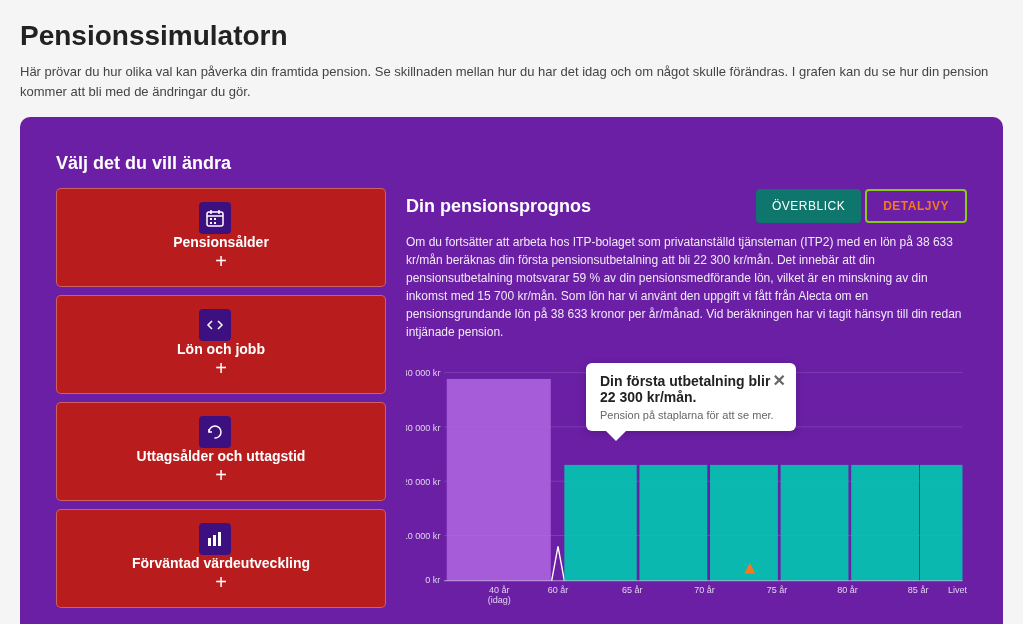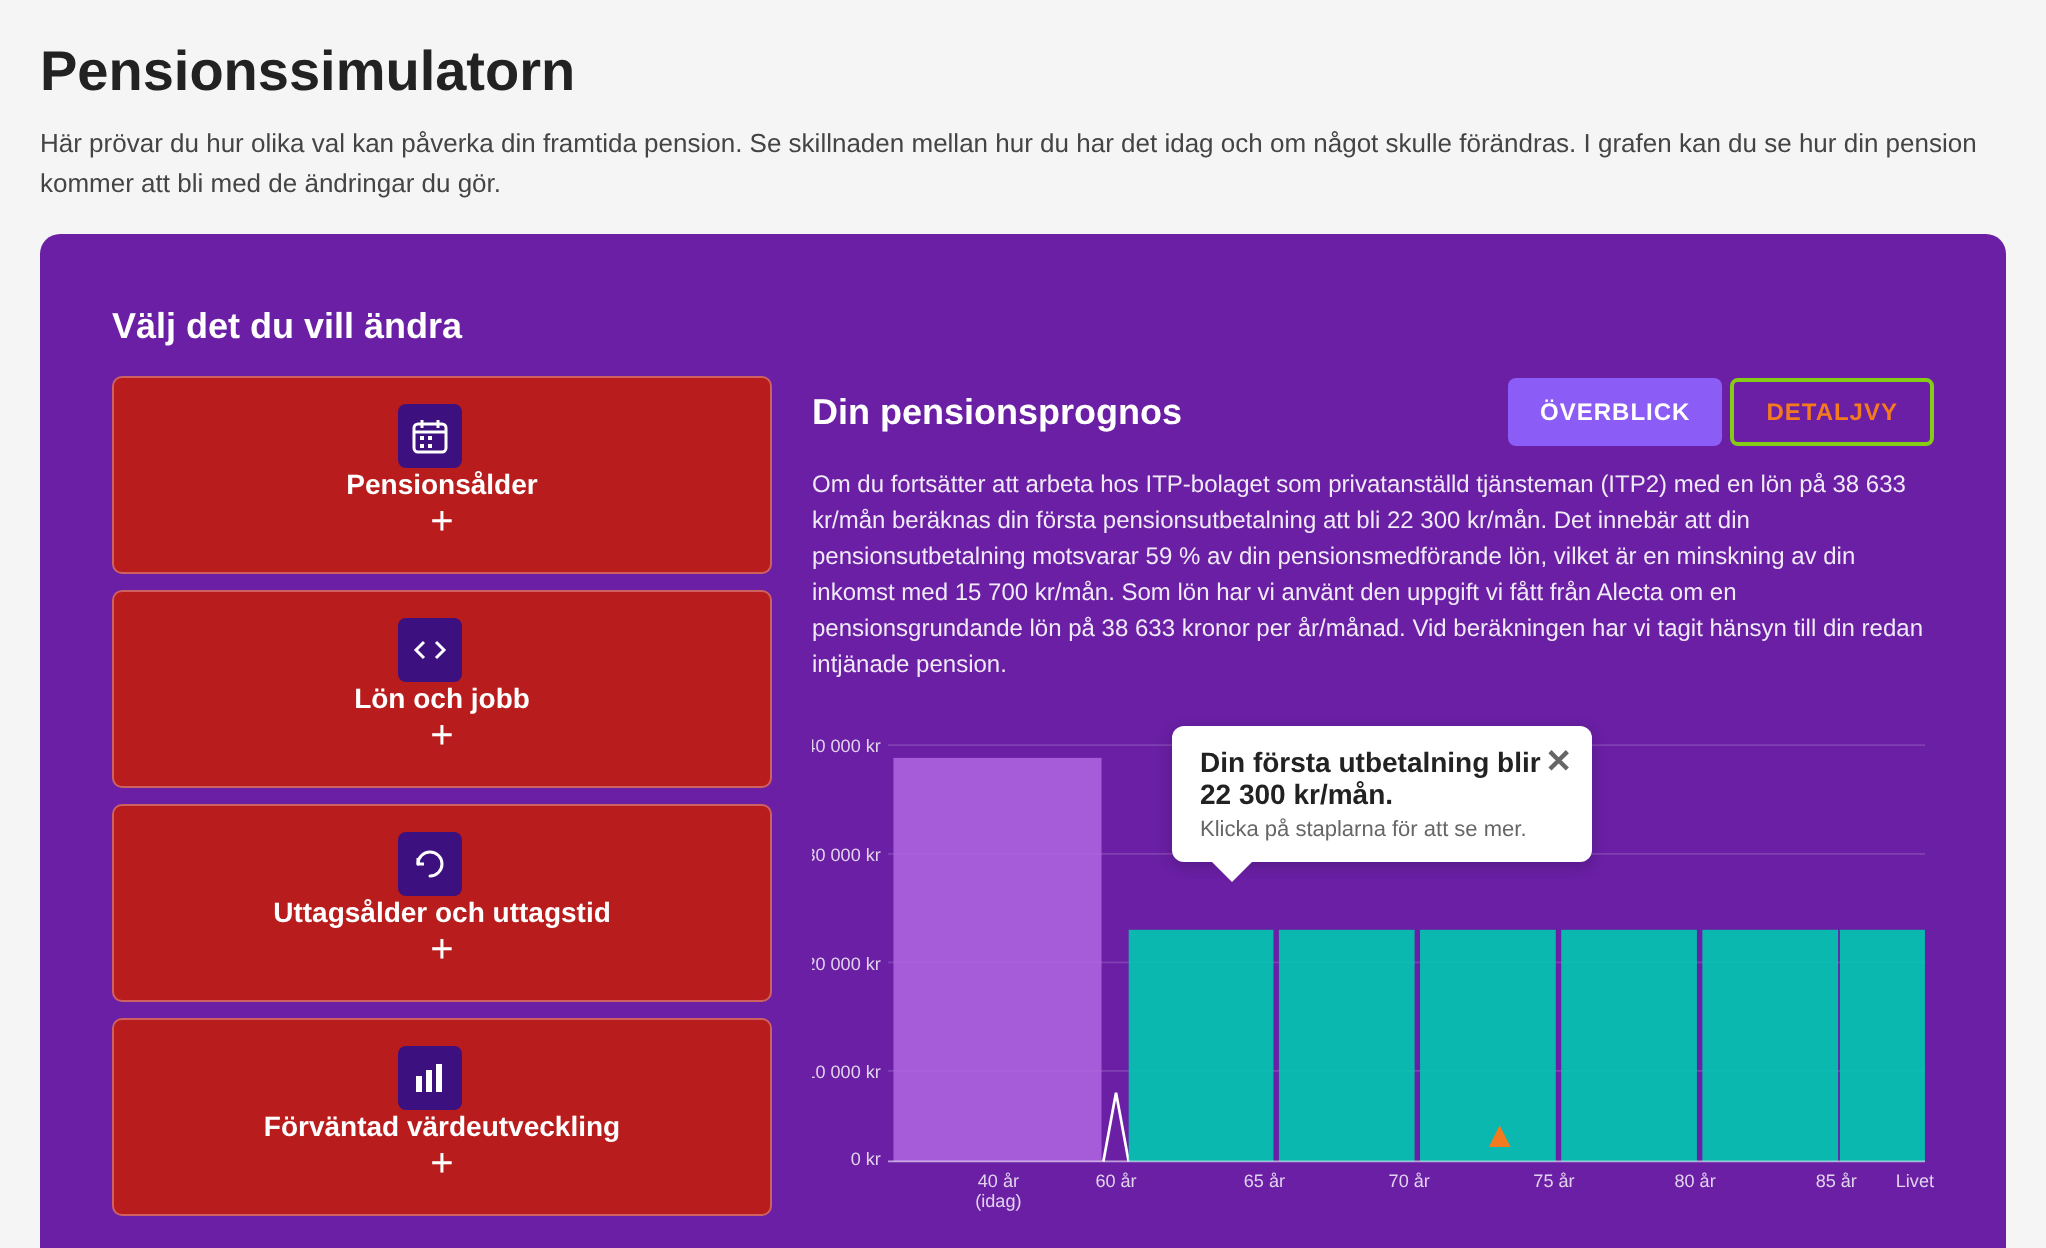--- a/index.html
+++ b/index.html
@@ -85,27 +85,27 @@
     }
     .right-title {
       font-size: 18px;
       font-weight: bold;
     }
     .btn-group {
       display: flex;
       gap: 4px;
     }
     .btn-overblick {
-      background: #8b5cf6;
+      background: #0f766e;
       border: none;
       color: white;
       padding: 8px 16px;
       border-radius: 4px;
       font-size: 12px;
-      font-weight: bold;
+      font-weight: normal;
       cursor: pointer;
       letter-spacing: 0.5px;
     }
     .btn-detaljvy {
       background: transparent;
       border: 2px solid #84cc16;
       color: #f47a20;
       padding: 8px 16px;
       border-radius: 4px;
       font-size: 12px;
@@ -269,21 +269,21 @@
     </div>
 
     <p class="description-text">Om du fortsätter att arbeta hos ITP-bolaget som privatanställd tjänsteman (ITP2) med en lön på 38 633 kr/mån beräknas din första pensionsutbetalning att bli 22 300 kr/mån. Det innebär att din pensionsutbetalning motsvarar 59 % av din pensionsmedförande lön, vilket är en minskning av din inkomst med 15 700 kr/mån. Som lön har vi använt den uppgift vi fått från Alecta om en pensionsgrundande lön på 38 633 kronor per år/månad. Vid beräkningen har vi tagit hänsyn till din redan intjänade pension.</p>
 
     <div class="chart-area">
       <div class="chart-svg-container">
         
         <div class="tooltip-box">
           <span class="tooltip-close">✕</span>
           <div class="tooltip-title">Din första utbetalning blir 22 300 kr/mån.</div>
-          <div class="tooltip-sub">Klicka på staplarna för att se mer.</div>
+          <div class="tooltip-sub">Pension på staplarna för att se mer.</div>
           <div class="tooltip-arrow"></div>
         </div>
 
         <svg width="100%" height="260" viewBox="0 0 620 260">
 
           <text x="38" y="12" fill="rgba(255,255,255,0.8)" font-size="10" text-anchor="end">40 000 kr</text>
           <text x="38" y="72" fill="rgba(255,255,255,0.8)" font-size="10" text-anchor="end">30 000 kr</text>
           <text x="38" y="132" fill="rgba(255,255,255,0.8)" font-size="10" text-anchor="end">20 000 kr</text>
           <text x="38" y="192" fill="rgba(255,255,255,0.8)" font-size="10" text-anchor="end">10 000 kr</text>
           <text x="38" y="240" fill="rgba(255,255,255,0.8)" font-size="10" text-anchor="end">0 kr</text>

